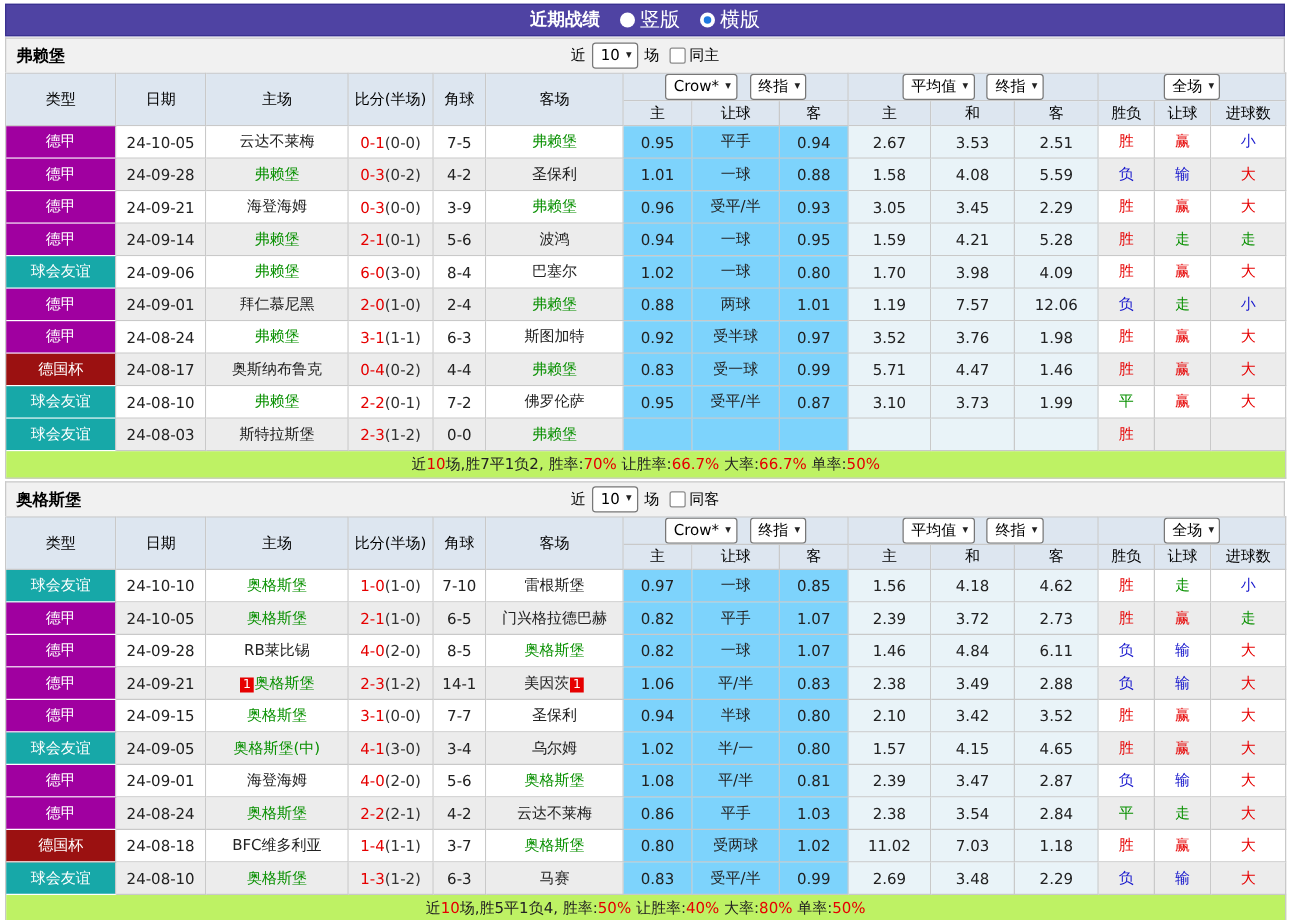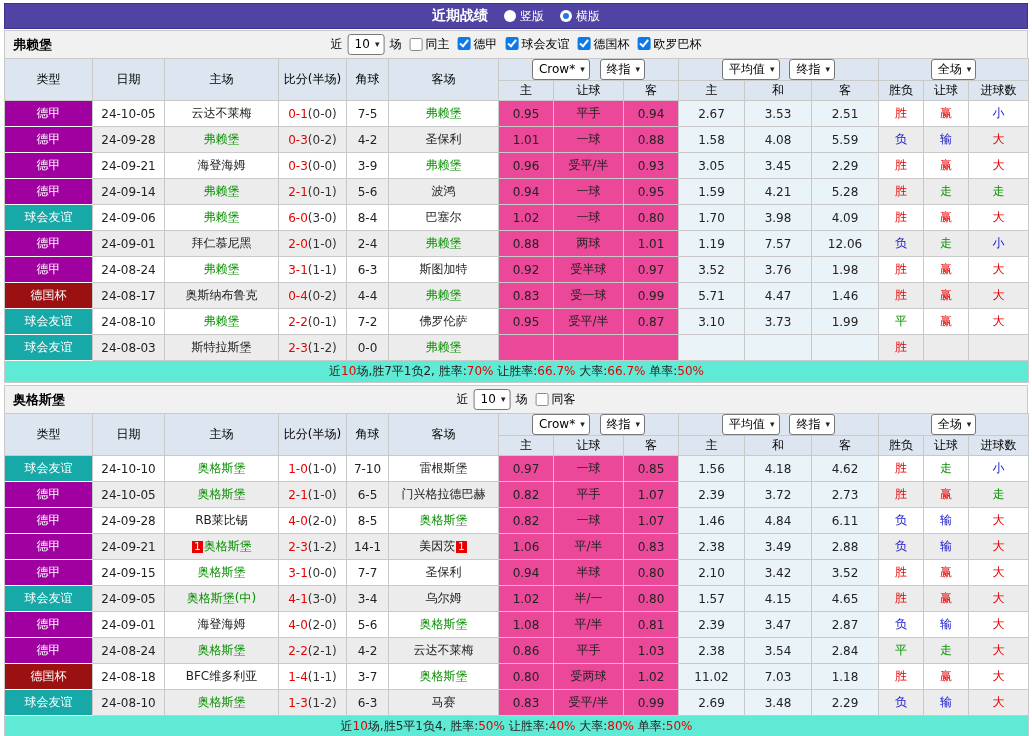--- a/index.html
+++ b/index.html
@@ -4,21 +4,21 @@
 <style>
   html,body{margin:0;padding:0;background:#fff;}
   body{width:1032px;height:736px;overflow:hidden;
        font-family:"DejaVu Sans","Liberation Sans",sans-serif;font-size:12px;color:#222;}
   .page{width:1024px;margin:3px 4px;}
 
   
   .titlebar{height:24px;background:#4f43a3;border:1px solid #3a3190;color:#fff;
             display:flex;align-items:center;justify-content:center;gap:16px;}
   .titlebar .main-title{font-size:14px;font-weight:bold;}
-  .radio-item{display:flex;align-items:center;gap:4px;font-size:12px;}
+  .radio-item{display:flex;align-items:center;gap:4px;font-size:16px;}
   .radio{width:12px;height:12px;border-radius:50%;background:#fff;position:relative;display:inline-block;}
   .radio.on::after{content:"";position:absolute;left:3px;top:3px;width:6px;height:6px;border-radius:50%;background:#1f79e0;}
 
   
   section{margin-top:1px;}
   section + section{margin-top:2px;}
   .secheader{height:27px;background:#f1f1f1;border:1px solid #c9c9c9;border-bottom:none;
              display:flex;align-items:center;position:relative;}
   .team-name{font-weight:bold;font-size:13px;margin-left:8px;color:#000;}
   .filters{position:absolute;left:50%;transform:translateX(-50%);display:flex;align-items:center;white-space:nowrap;color:#000;}
@@ -34,28 +34,28 @@
 
   
   table{width:1024px;table-layout:fixed;border-collapse:separate;border-spacing:0;border-left:1px solid #c9c9c9;}
   th,td{border-right:1px solid #c9c9c9;border-bottom:1px solid #c9c9c9;text-align:center;
         vertical-align:middle;padding:0;overflow:hidden;white-space:nowrap;}
   thead th{background:#dde6f0;font-weight:normal;height:19px;color:#000;}
   thead tr:first-child th{border-top:1px solid #c9c9c9;}
   tbody td{height:25px;}
   tr.odd td{background:#fff;}
   tr.even td{background:#ececec;}
-  tbody td.cream{background:#ec4899;}
+  tbody td.cream{background:#7dd3fc;}
   tbody td.blue{background:#e9f3f8;}
   tbody td.type{color:#fff;border-bottom-color:#fff;}
   .t-r{color:#e60000;} .t-b{color:#1414cc;} .t-g{color:#089000;} .t-n{color:#222;}
   .tname{color:#222;} .tname.focal{color:#089000;}
   .ft{color:#e60000;} .ht{color:#333;text-align:center;}
   .rc{background:#e60000;color:#fff;font-size:10px;line-height:12px;padding:0 2px;margin:0 1px;display:inline-block;}
-  tfoot td{height:21px;background:#5eead4;}
+  tfoot td{height:21px;background:#bef264;}
   tfoot .red{color:#e60000;}
 </style>
 </head>
 <body>
 
 <div class="page">
 
   <div class="titlebar">
     <span class="main-title">近期战绩</span>
     <span class="radio-item">
@@ -73,21 +73,20 @@
       <span class="team-name">弗赖堡</span>
       <span class="filters">
         <span class="lbl">近</span>
         <span class="sel">
           <span>10</span>
           <span class="arr">▾</span>
         </span>
         <span class="lbl">场</span>
         <span class="cb off"></span>
         <span class="lbl">同主</span>
-        <span><span class="cb on"></span><span class="lbl">德甲</span><span class="cb on"></span><span class="lbl">球会友谊</span><span class="cb on"></span><span class="lbl">德国杯</span><span class="cb on"></span><span class="lbl">欧罗巴杯</span></span>
       </span>
     </div>
     <table>
       <colgroup>
         <col style="width:88px">
           <col style="width:72px">
           <col style="width:114px">
           <col style="width:68px">
         <col style="width:42px">
           <col style="width:110px">

